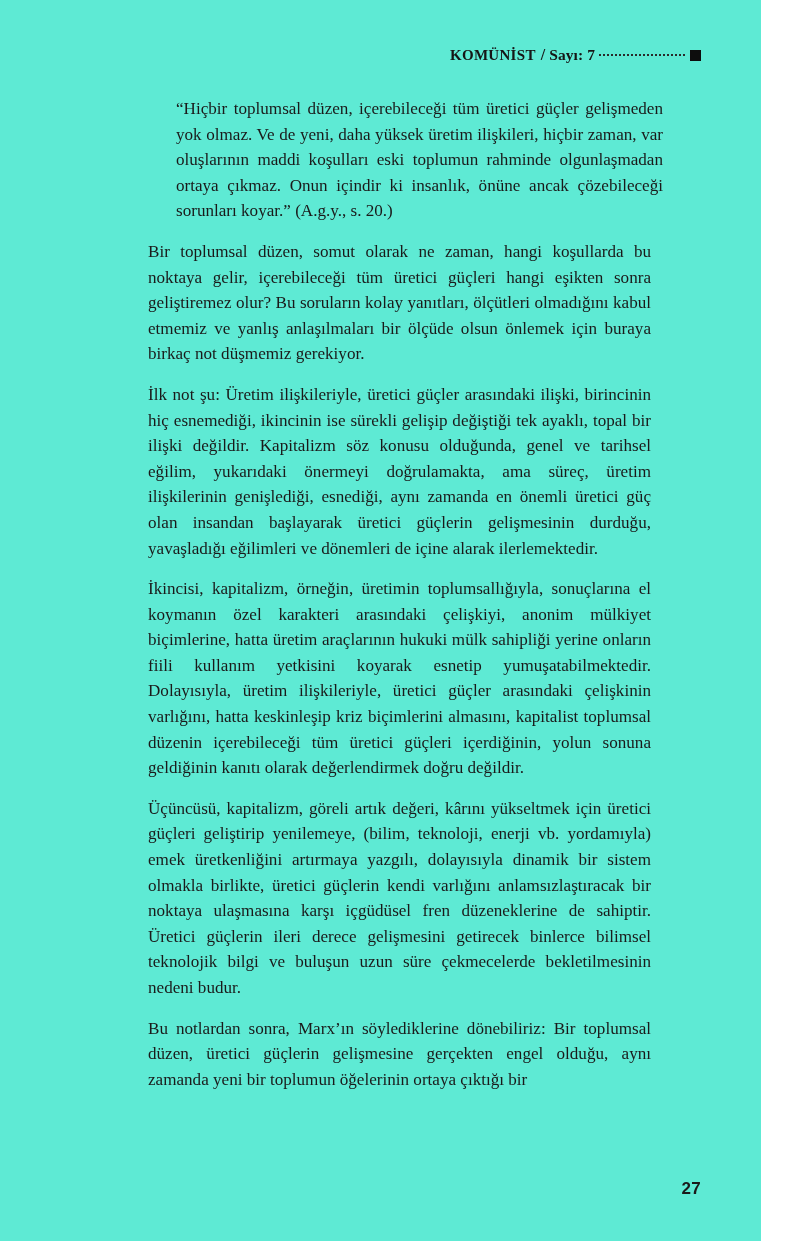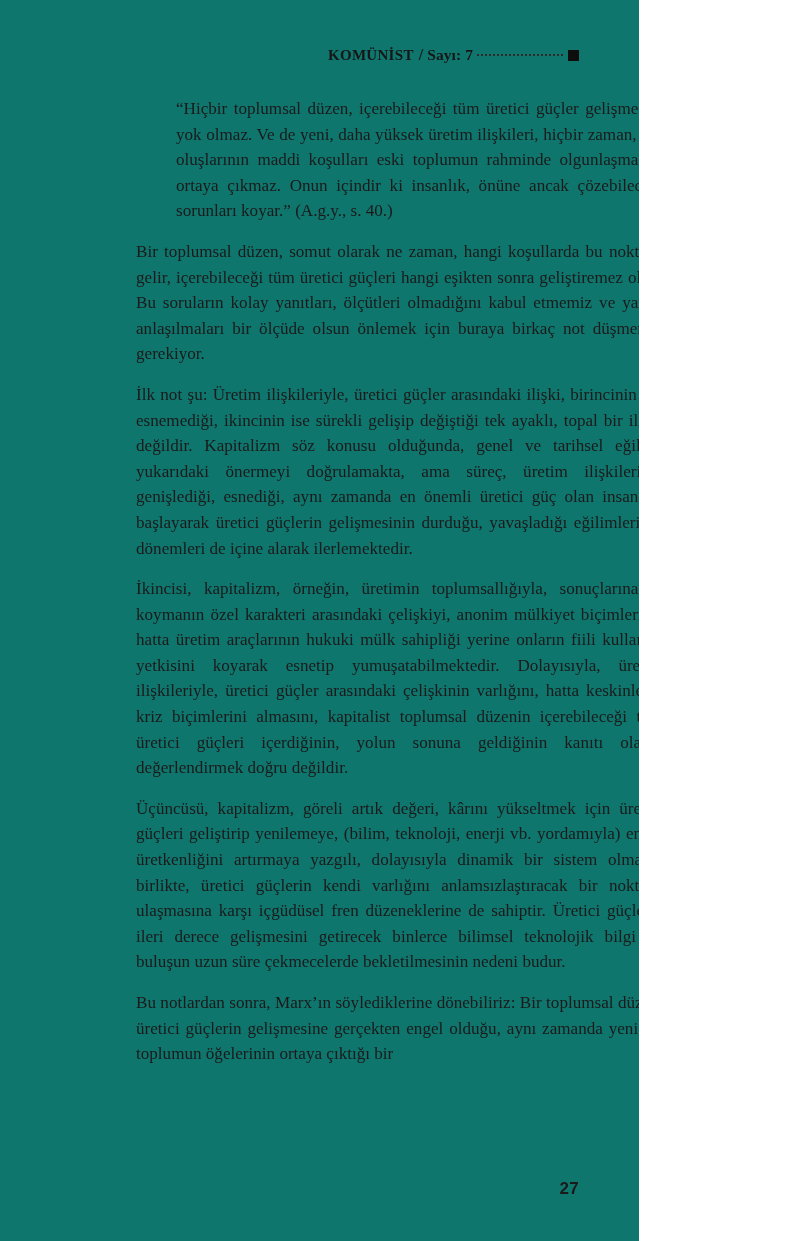--- a/index.html
+++ b/index.html
@@ -7,23 +7,23 @@
     margin: 0;
     padding: 0;
     background: #ffffff;
   }
   body {
     font-family: "Liberation Serif", "DejaVu Serif", serif;
     color: #1a1a1a;
   }
   .page {
     position: relative;
-    width: 639px;
+    width: 761px;
     height: 1241px;
-    background: #0f766e;
+    background: #5eead4;
     box-sizing: border-box;
     overflow: hidden;
   }
 
   
   .running-head {
     position: absolute;
     top: 46px;
     right: 60px;
     display: flex;
@@ -80,21 +80,21 @@
     text-justify: inter-word;
     hyphens: manual;
   }
   blockquote.quote p {
     margin: 0;
   }
   .cite-italic {
   }
 
   p.body {
-    margin: 0;
+    margin: 12px;
     font-size: 17.1px;
     line-height: 25.6px;
     text-align: justify;
     text-justify: inter-word;
     hyphens: manual;
   }
   p.body.spaced {
     margin-top: 15px;
   }
 
@@ -119,21 +119,21 @@
     <span class="pub-name">KOMÜNİST</span>
     <span class="sep">/</span>
     <span class="issue">Sayı: 7</span>
     <span class="leader"></span>
     <span class="head-square"></span>
   </div>
 
   <div class="textblock">
 
     <blockquote class="quote">
-      <p><span>“Hiçbir toplumsal düzen, içerebileceği tüm üretici güçler gelişmeden yok olmaz. Ve de yeni, daha yüksek üretim ilişkileri, hiçbir zaman, var oluşlarının maddi koşulları eski toplumun rahminde olgunlaşmadan ortaya çıkmaz. Onun içindir ki insanlık, önüne ancak çözebileceği sorunları koyar.” (</span><span class="cite-italic">A.g.y.</span><span>, s. 40.)</span></p>
+      <p><span>“Hiçbir toplumsal düzen, içerebileceği tüm üretici güçler gelişmeden yok olmaz. Ve de yeni, daha yüksek üretim ilişkileri, hiçbir zaman, var oluşlarının maddi koşulları eski toplumun rahminde olgunlaşmadan ortaya çıkmaz. Onun içindir ki insanlık, önüne ancak çözebileceği sorunları koyar.” (</span><span class="cite-italic">A.g.y.</span><span>, s. 20.)</span></p>
     </blockquote>
 
     <p class="body spaced">Bir toplumsal düzen, somut olarak ne zaman, hangi koşullarda bu noktaya gelir, içerebileceği tüm üretici güçleri hangi eşikten sonra geliştiremez olur? Bu soruların kolay yanıtları, ölçütleri olmadığını kabul etmemiz ve yanlış anlaşılmaları bir ölçüde olsun önlemek için buraya birkaç not düşmemiz gerekiyor.</p>
     <p class="body spaced">İlk not şu: Üretim ilişkileriyle, üretici güçler arasındaki ilişki, birincinin hiç esnemediği, ikincinin ise sürekli gelişip değiştiği tek ayaklı, topal bir ilişki değildir. Kapitalizm söz konusu olduğunda, genel ve tarihsel eğilim, yukarıdaki önermeyi doğrulamakta, ama süreç, üretim ilişkilerinin genişlediği, esnediği, aynı zamanda en önemli üretici güç olan insandan başlayarak üretici güçlerin gelişmesinin durduğu, yavaşladığı eğilimleri ve dönemleri de içine alarak ilerlemektedir.</p>
     <p class="body spaced">İkincisi, kapitalizm, örneğin, üretimin toplumsallığıyla, sonuçlarına el koymanın özel karakteri arasındaki çelişkiyi, anonim mülkiyet biçimlerine, hatta üretim araçlarının hukuki mülk sahipliği yerine onların fiili kullanım yetkisini koyarak esnetip yumuşatabilmektedir. Dolayısıyla, üretim ilişkileriyle, üretici güçler arasındaki çelişkinin varlığını, hatta keskinleşip kriz biçimlerini almasını, kapitalist toplumsal düzenin içerebileceği tüm üretici güçleri içerdiğinin, yolun sonuna geldiğinin kanıtı olarak değerlendirmek doğru değildir.</p>
     <p class="body spaced">Üçüncüsü, kapitalizm, göreli artık değeri, kârını yükseltmek için üretici güçleri geliştirip yenilemeye, (bilim, teknoloji, enerji vb. yordamıyla) emek üretkenliğini artırmaya yazgılı, dolayısıyla dinamik bir sistem olmakla birlikte, üretici güçlerin kendi varlığını anlamsızlaştıracak bir noktaya ulaşmasına karşı içgüdüsel fren düzeneklerine de sahiptir. Üretici güçlerin ileri derece gelişmesini getirecek binlerce bilimsel teknolojik bilgi ve buluşun uzun süre çekmecelerde bekletilmesinin nedeni budur.</p>
     <p class="body spaced">Bu notlardan sonra, Marx’ın söylediklerine dönebiliriz: Bir toplumsal düzen, üretici güçlerin gelişmesine gerçekten engel olduğu, aynı zamanda yeni bir toplumun öğelerinin ortaya çıktığı bir</p>
 
   </div>
 

